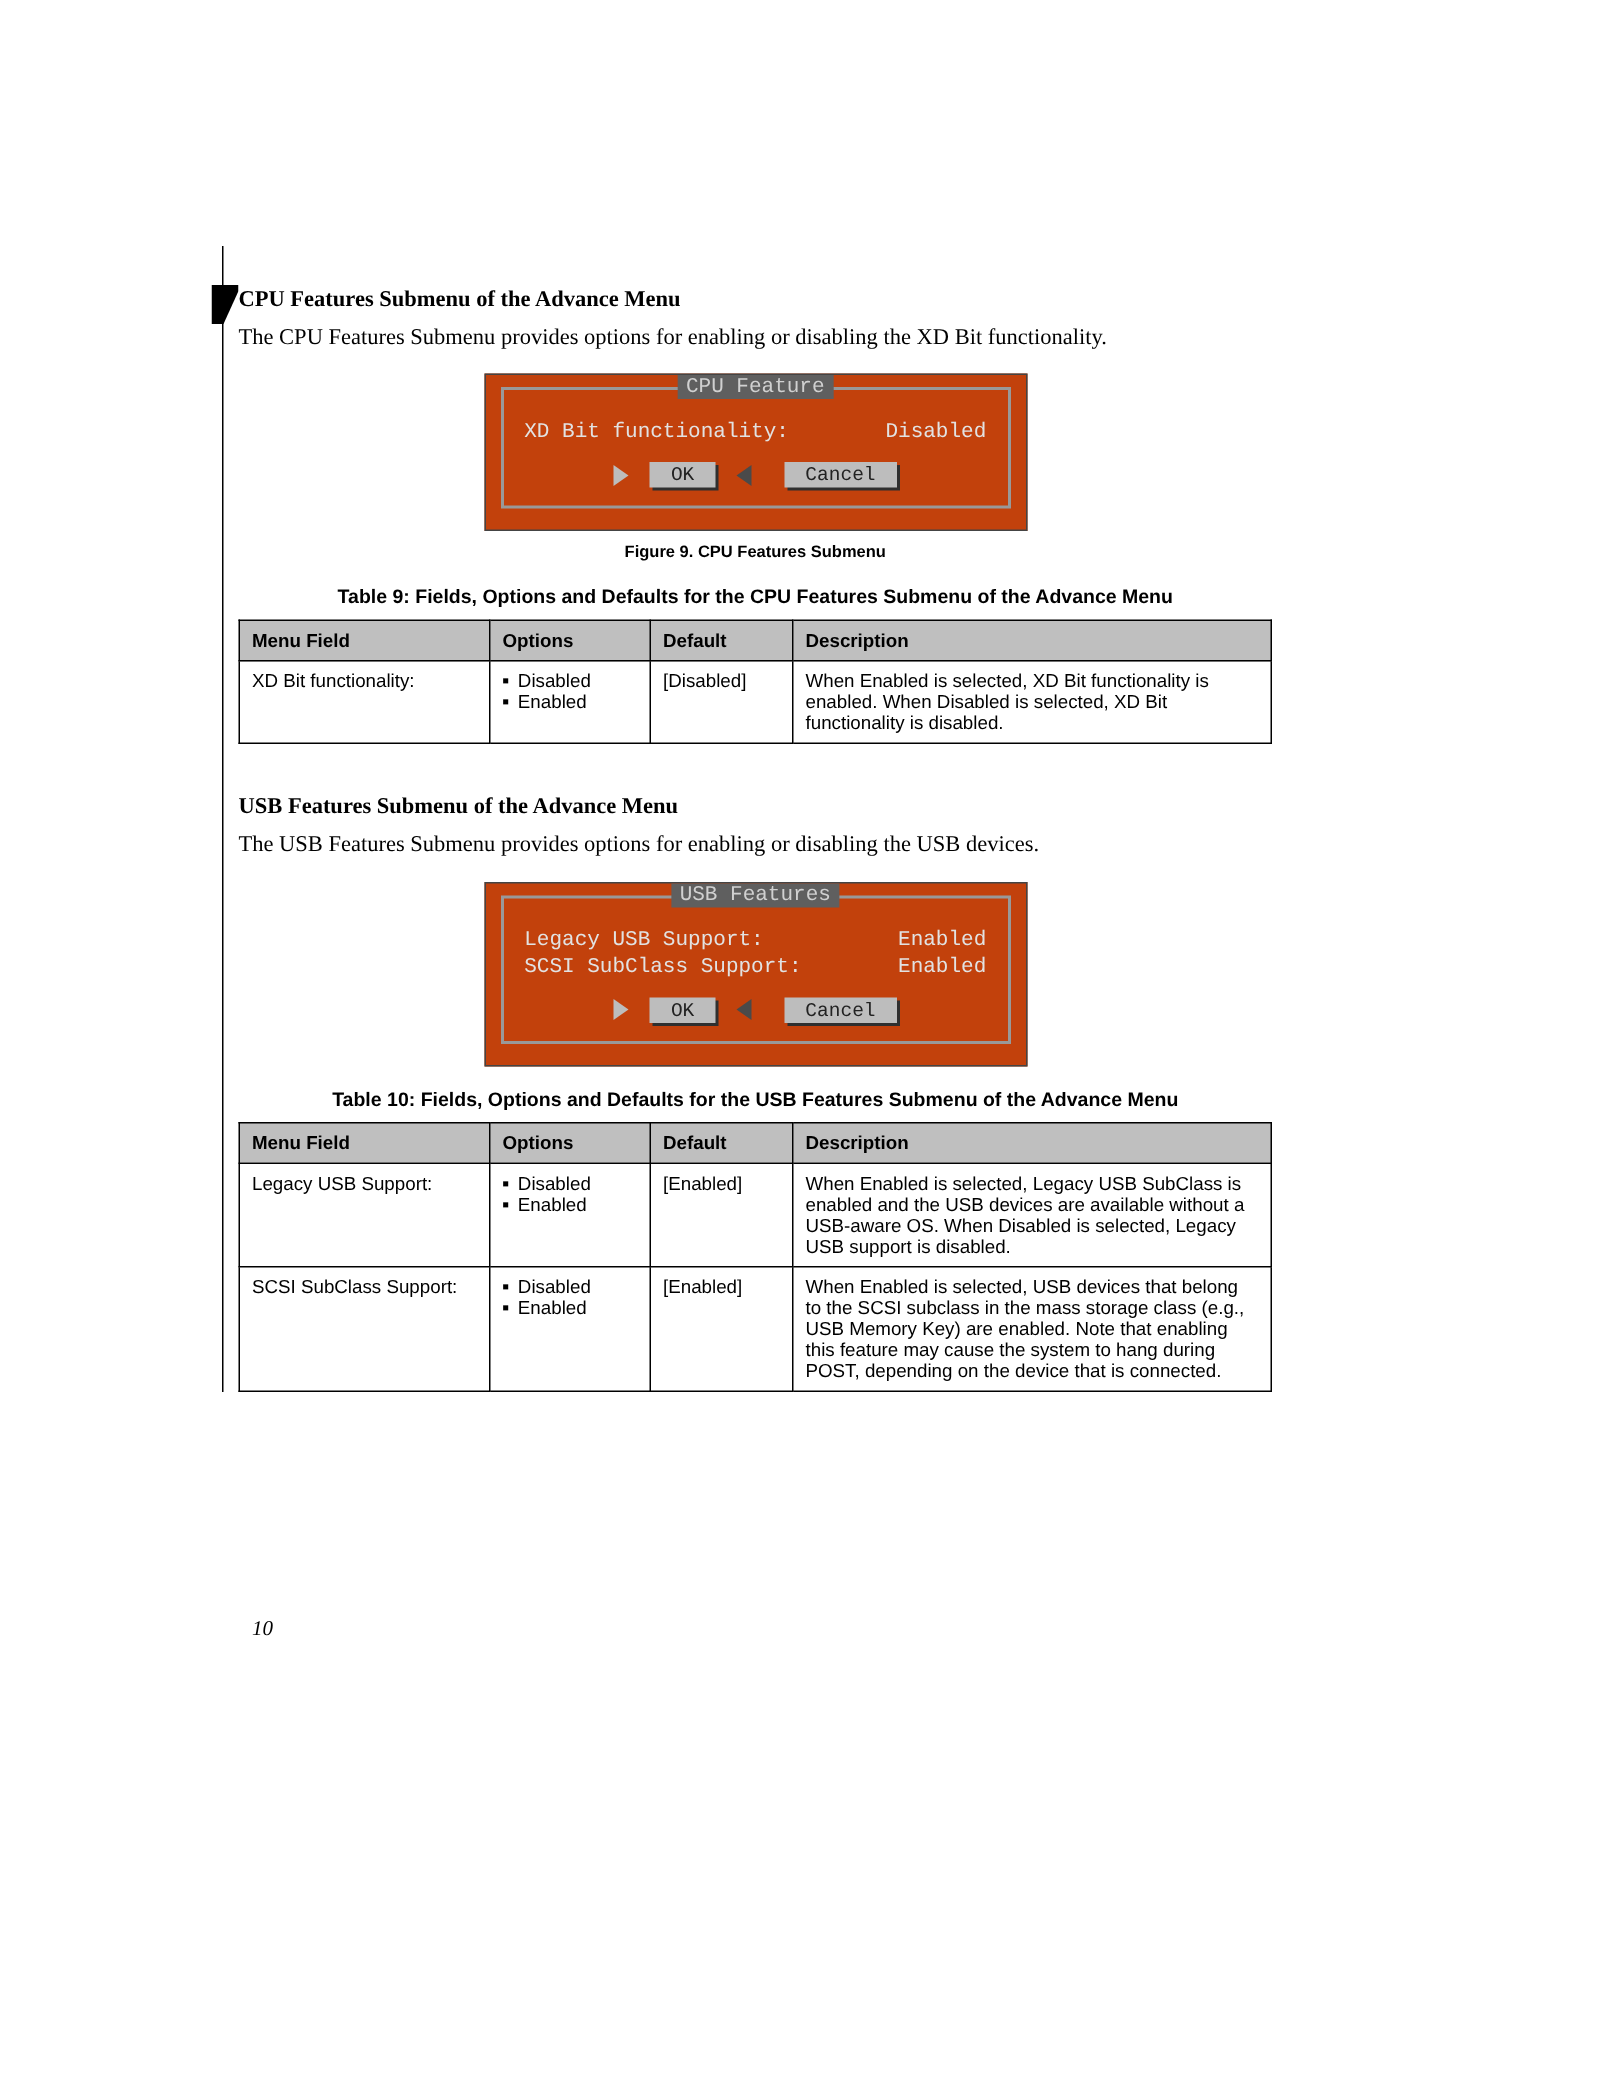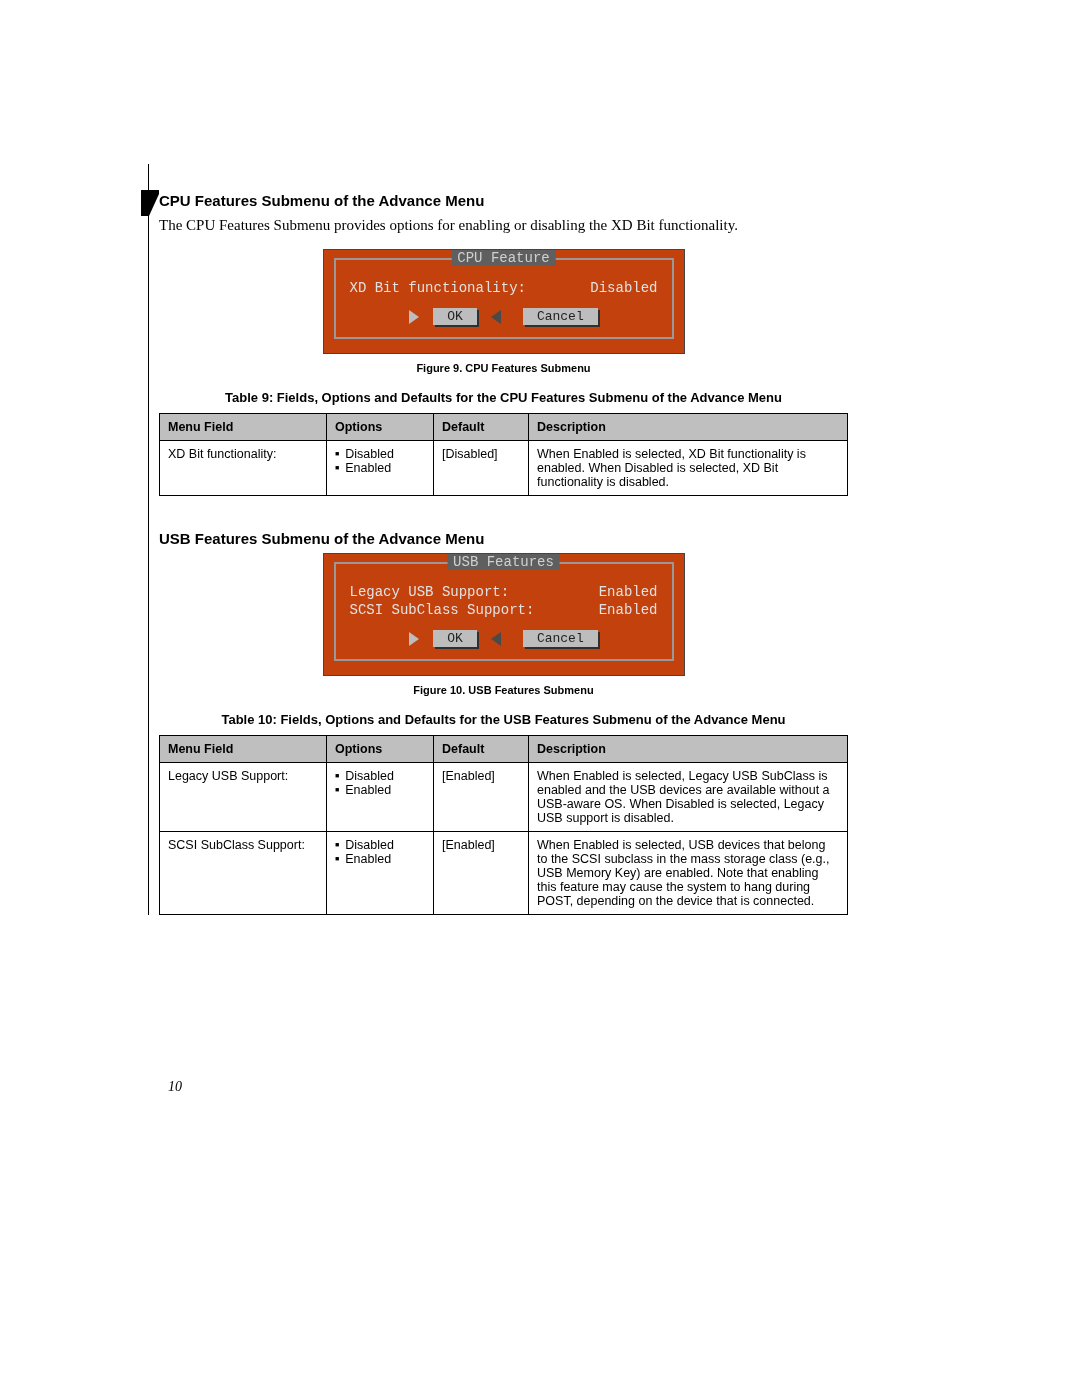--- a/index.html
+++ b/index.html
@@ -36,21 +36,21 @@
     border-bottom: 1px solid #000;
   }
   .head-flag {
     position: absolute;
     left: 141px;
     top: 190px;
   }
   .head-flag svg { display:block; }
 
   h2.section {
-    font-family: Liberation Sans, sans-serif;
+    font-family: Liberation Serif, serif;
     font-size: 15px;
     font-weight: bold;
     margin: 28px 0 6px 0;
   }
   p.body {
     font-family: Georgia, "Times New Roman", serif;
     font-size: 15px;
     margin: 4px 0 14px 0;
     line-height: 1.35;
   }
@@ -232,41 +232,41 @@
               <li>Enabled</li>
             </ul>
           </td>
           <td>[Disabled]</td>
           <td>When Enabled is selected, XD Bit functionality is enabled. When Disabled is selected, XD Bit functionality is disabled.</td>
         </tr>
       </tbody>
     </table>
 
     <h2 class="section" style="margin-top:34px">USB Features Submenu of the Advance Menu</h2>
+    <p class="body">The USB Features Submenu provides options for enabling or disabling the USB devices.</p>
 
     <div class="bios">
       <div class="frame">
         <div class="frame-title">USB Features</div>
         <div class="kv">
           <span>Legacy USB Support:</span>
           <span>Enabled</span>
         </div>
         <div class="kv">
           <span>SCSI SubClass Support:</span>
           <span>Enabled</span>
         </div>
         <div class="btnrow">
           <span class="arrow-r"></span>
           <span class="bbtn">OK</span>
           <span class="arrow-l"></span>
           <span class="bbtn">Cancel</span>
         </div>
       </div>
     </div>
-    <div class="fig-caption">Figure 10.  USB Features Submenu</div>
 
     <div class="table-caption">Table 10: Fields, Options and Defaults for the USB Features Submenu of the Advance Menu</div>
 
     <table class="spec">
       <thead>
         <tr>
           <th class="col-menu">Menu Field</th>
           <th class="col-opts">Options</th>
           <th class="col-def">Default</th>
           <th>Description</th>

